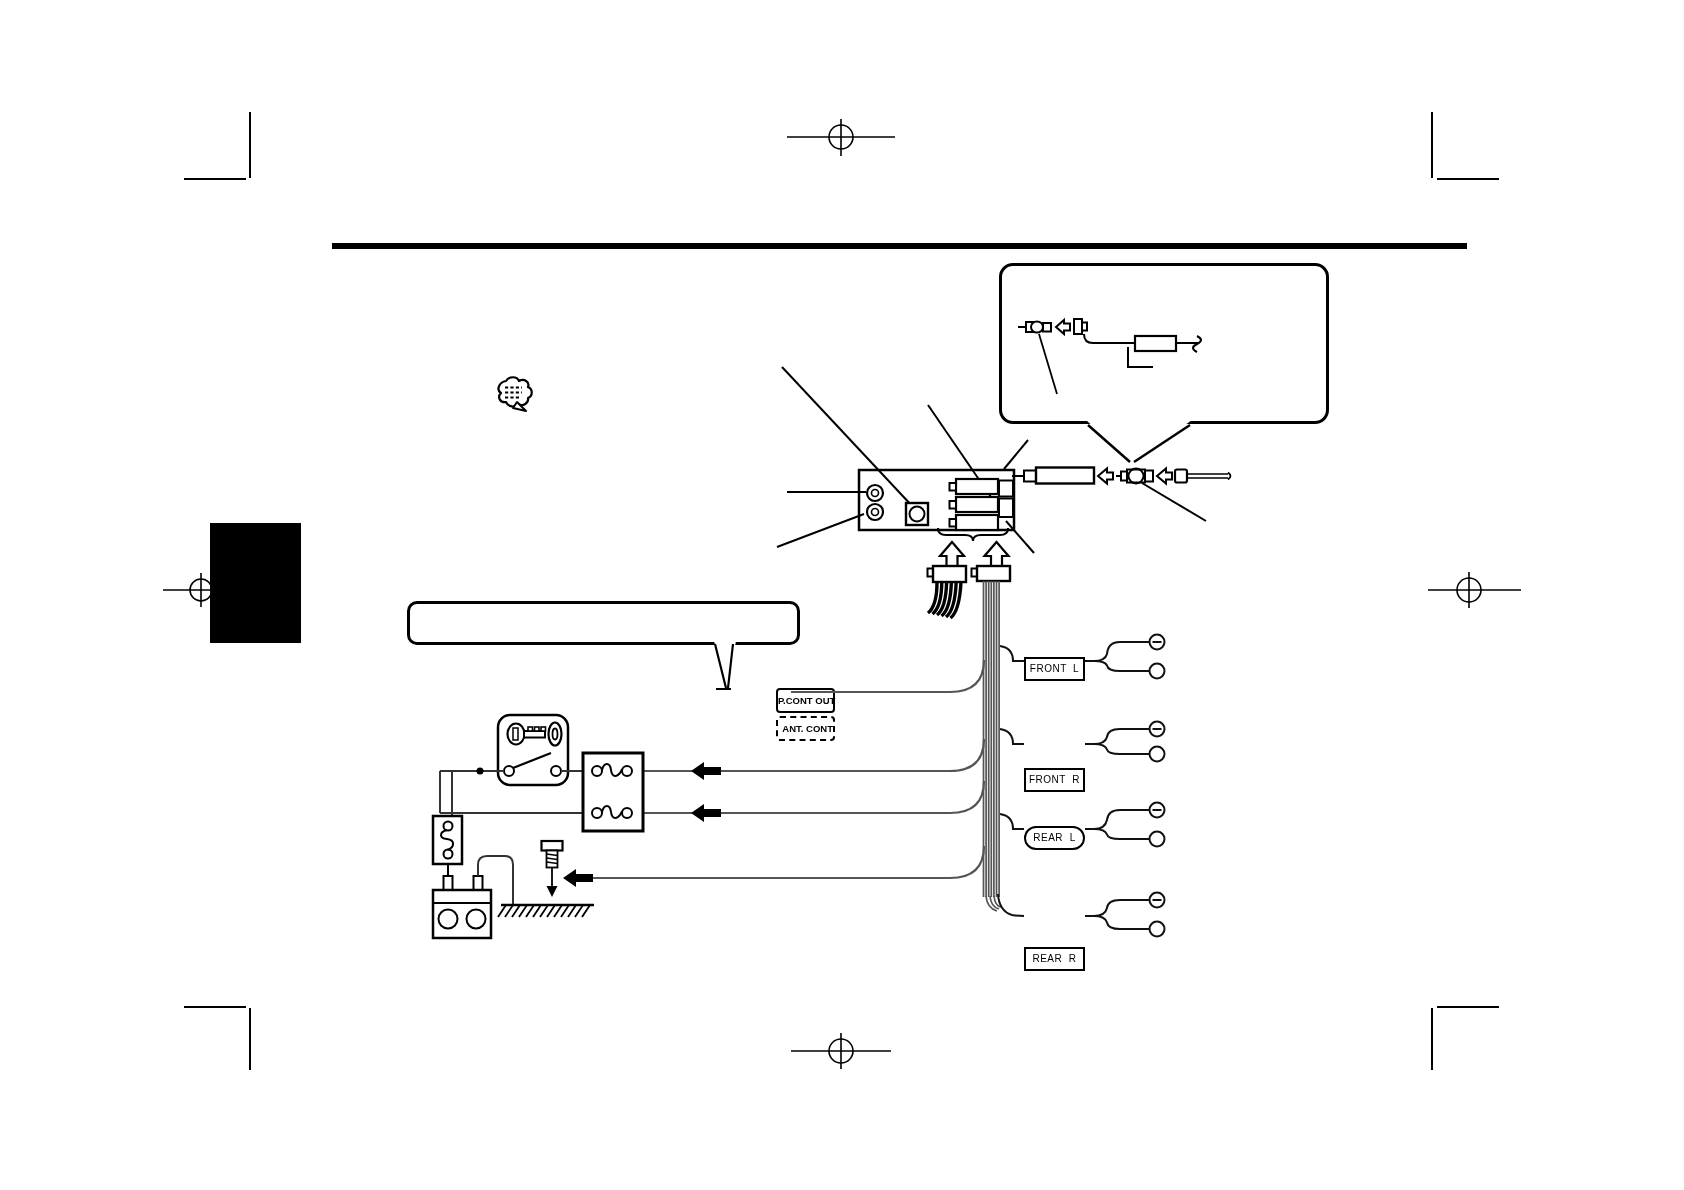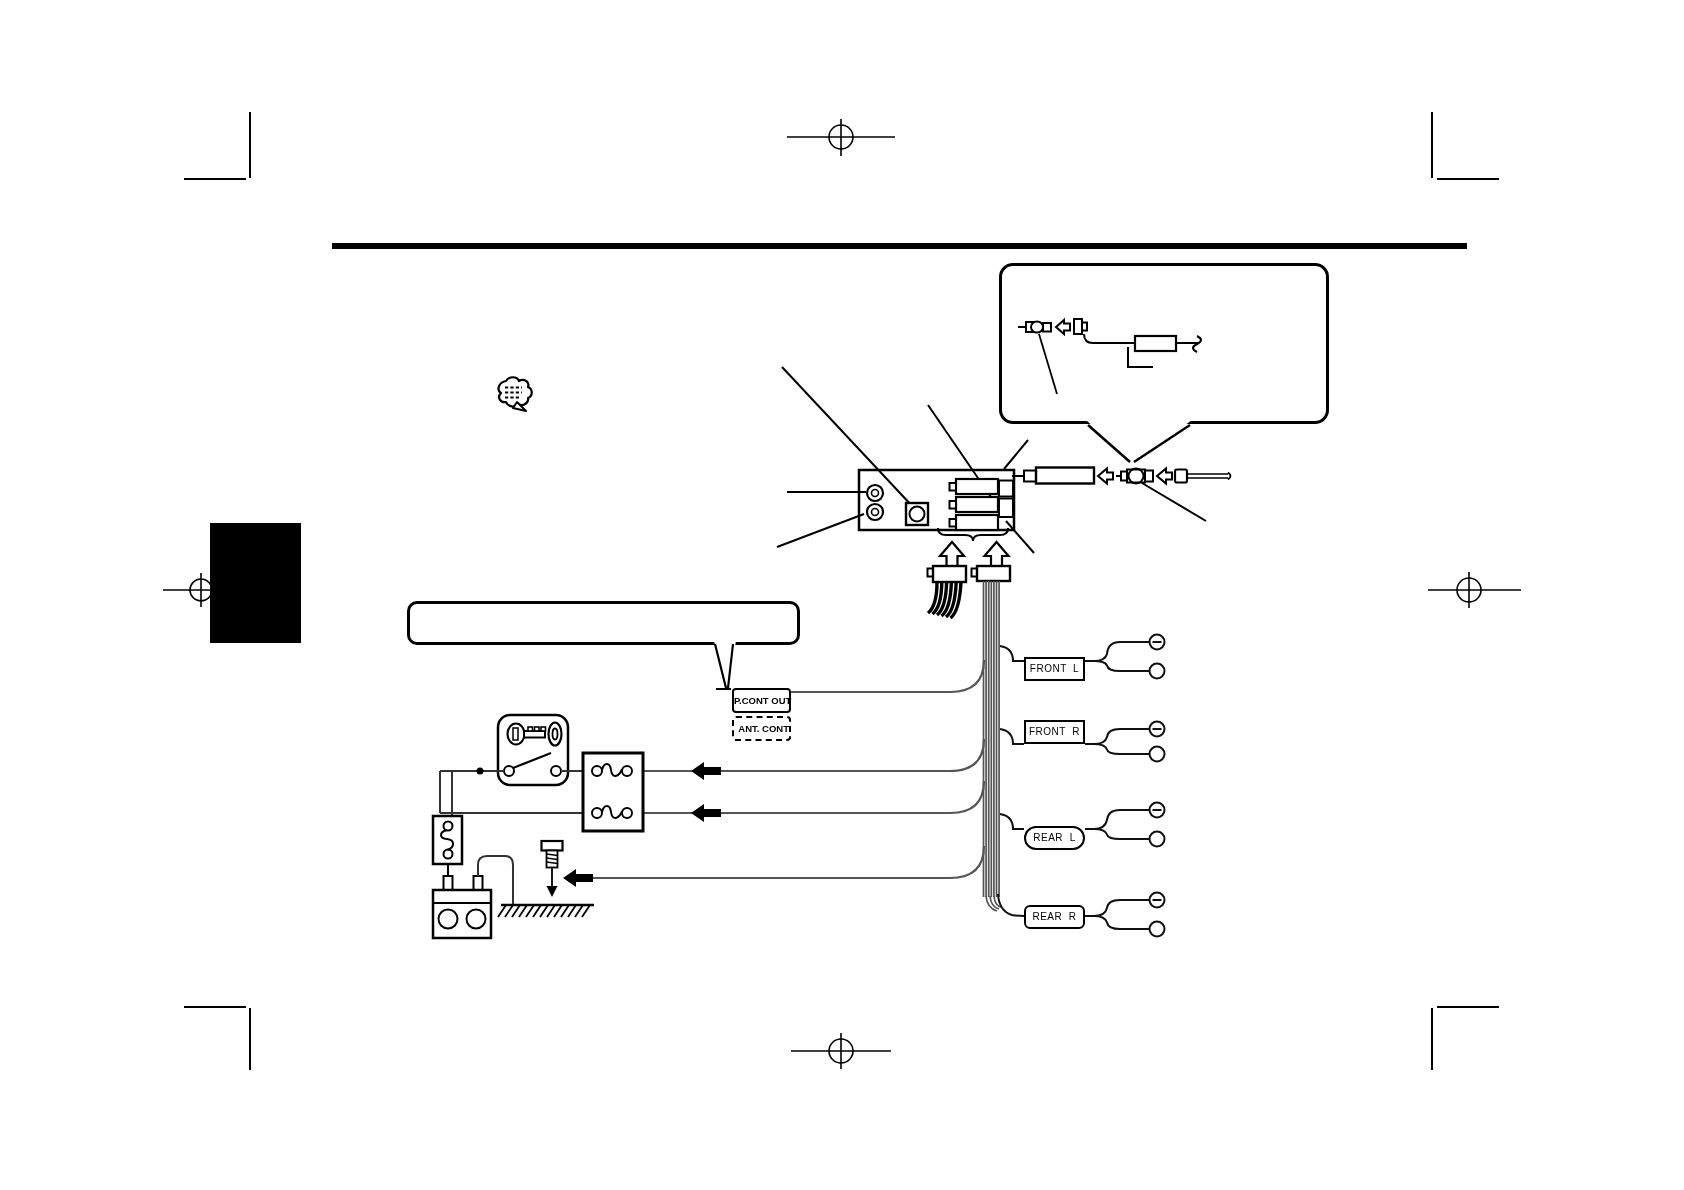--- a/index.html
+++ b/index.html
@@ -2,38 +2,38 @@
 <html><head>
 <meta charset="utf-8">
 <style>
   html,body{margin:0;padding:0;background:#fff;}
   #page{position:relative;width:1684px;height:1190px;background:#fff;overflow:hidden;
         font-family:"Liberation Sans",sans-serif;}
   #art{position:absolute;left:0;top:0;z-index:5;pointer-events:none;}
   .tagbox{position:absolute;box-sizing:border-box;background:#fff;border:2px solid #000;
           text-align:center;color:#000;white-space:pre;z-index:2;}
   .spk{left:1024px;width:61px;height:24px;font-size:10px;line-height:20px;letter-spacing:.5px;}
-  .pct{left:732px;width:59px;height:25px;font-size:9.5px;font-weight:bold;line-height:21px;border-radius:4px;}
+  .pct{left:776px;width:59px;height:25px;font-size:9.5px;font-weight:bold;line-height:21px;border-radius:4px;}
   .note{position:absolute;box-sizing:border-box;background:#fff;border:3px solid #000;z-index:1;}
 </style>
 </head>
 <body>
 
 <div id="page">
 
   <div class="note" style="left:407px;top:601px;width:393px;height:44px;border-radius:10px;"></div>
   <div class="note" style="left:999px;top:263px;width:330px;height:161px;border-radius:14px;"></div>
 
   <div class="tagbox pct" style="top:688px;">P.CONT OUT</div>
   <div class="tagbox pct" style="top:716px;border-style:dashed;text-align:right;">ANT. CONT</div>
 
   <div class="tagbox spk" style="top:657px;">FRONT  L</div>
-  <div class="tagbox spk" style="top:720px;">FRONT  R</div>
+  <div class="tagbox spk" style="top:768px;">FRONT  R</div>
   <div class="tagbox spk" style="top:826px;border-radius:12px;">REAR  L</div>
-  <div class="tagbox spk" style="top:905px;border-radius:6px;">REAR  R</div>
+  <div class="tagbox spk" style="top:947px;">REAR  R</div>
 
   <svg id="art" width="1684" height="1190" viewBox="0 0 1684 1190">
 
     <g stroke="#000" stroke-width="2">
       <line x1="250" y1="112" x2="250" y2="178"></line>
         <line x1="184" y1="179" x2="246" y2="179"></line>
       <line x1="1432" y1="112" x2="1432" y2="178"></line>
         <line x1="1437" y1="179" x2="1499" y2="179"></line>
       <line x1="250" y1="1008" x2="250" y2="1070"></line>
         <line x1="184" y1="1007" x2="246" y2="1007"></line>

